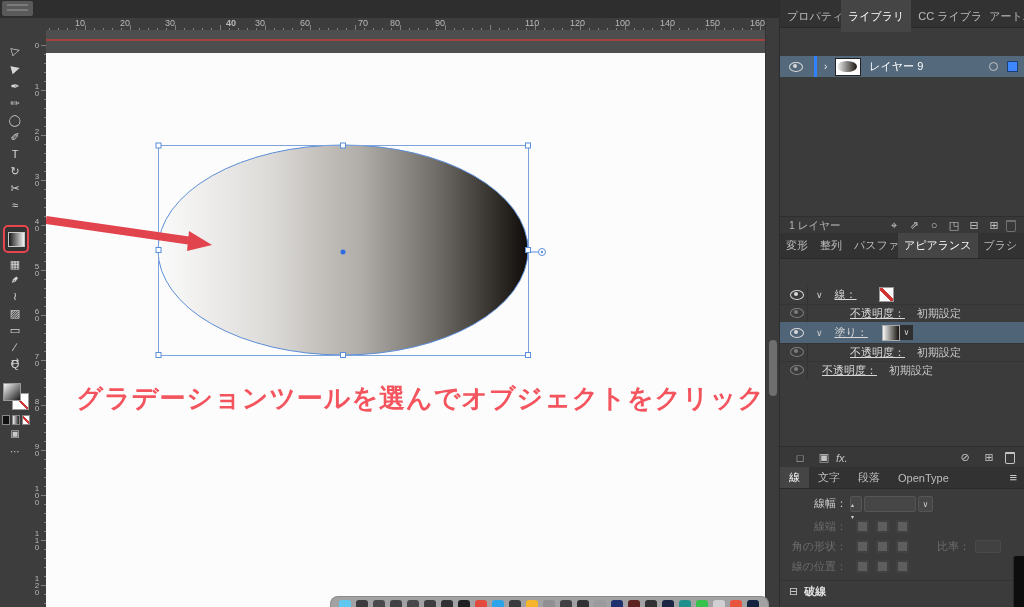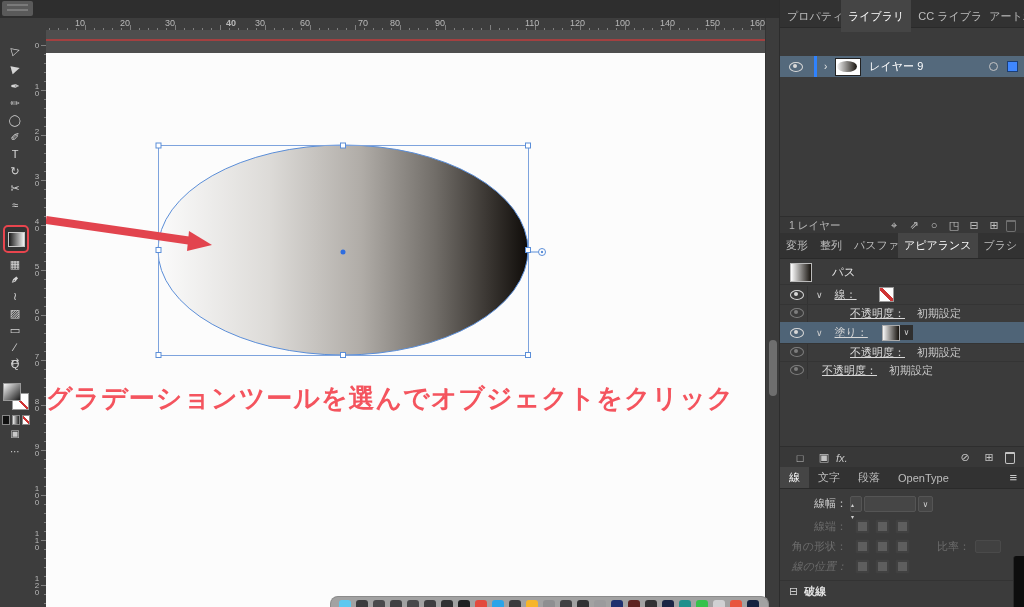--- a/index.html
+++ b/index.html
@@ -43,21 +43,21 @@
   #vruler{left:30px;top:30px;width:16px;height:577px;background:#3d3d3d;border-right:1px solid #333;overflow:hidden;}
   .htick{position:absolute;bottom:0;width:1px;background:#808080;}
   .hnum{position:absolute;top:0;font-size:9px;color:#b9b9b9;}
   .vtick{position:absolute;right:0;height:1px;background:#808080;}
   .vnum{position:absolute;left:2px;font-size:8px;line-height:7px;color:#b9b9b9;white-space:pre;text-align:center;width:10px;}
   
   #canvas{left:46px;top:30px;width:719px;height:577px;background:#4e4e4e;}
   #artboard{left:0;top:23px;width:719px;height:554px;background:#fcfcfc;}
   #red-guide{left:0;top:9px;width:719px;height:2px;background:#a34040;}
   #selsvg{left:0;top:0;}
-  #annotation{left:0;top:351px;width:719px;text-align:left;font-weight:bold;
+  #annotation{left:0;top:351px;width:719px;text-align:right;font-weight:bold;
     font-size:26px;letter-spacing:1px;white-space:nowrap;}
   
   #scrollstrip{left:765px;top:18px;width:14px;height:589px;background:#3c3c3c;border-left:1px solid #333;}
   #scrollthumb{position:absolute;left:3px;top:322px;width:8px;height:56px;background:#6e6e6e;border-radius:4px;}
   
   #rightpanel{left:779px;top:0;width:245px;height:607px;background:#3b3b3b;border-left:1px solid #2c2c2c;}
   .tabs{position:absolute;left:0;width:245px;display:flex;align-items:stretch;background:#323232;border-bottom:1px solid #2a2a2a;}
   .tab{color:#bdbdbd;font-size:11px;display:flex;align-items:center;padding:16px 7px;
     white-space:nowrap;overflow:hidden;flex:0 0 auto;}
   .tab.active{background:#454545;color:#fff;}
@@ -459,24 +459,20 @@
     <div class="tab">整列</div>
     <div class="tab">パスファインダー</div>
     <div class="tab active">アピアランス</div>
     <div class="tab">ブラシ</div>
     <div class="tab">シンボル</div>
 
   </div>
 
   <div class="abs" id="appearance">
     <div id="app-divider"></div>
-    <div class="arow" id="row-path" style="top:2px;height:24px;">
-      <span class="thumb" style="margin-left:10px;"></span>
-      <span style="color:#e8e8e8;font-size:11.5px;margin-left:20px;">パス</span>
-    </div>
     <div class="arow" style="top:27px;height:19px;">
       <span class="eye" style="margin-left:10px;"></span>
       <span class="chev" style="margin-left:12px;">∨</span>
       <span class="alabel" style="margin-left:12px;">線：</span>
       <span class="none-swatch" style="margin-left:22px;"></span>
     </div>
     <div class="arow" style="top:46px;height:18px;">
       <span class="eye dim" style="margin-left:10px;"></span>
       <span class="alabel" style="margin-left:46px;">不透明度：</span>
       <span class="avalue" style="margin-left:12px;">初期設定</span>
@@ -543,21 +539,21 @@
       <span class="sicon" style="left:75px;">
           <i></i>
         </span>
       <span class="sicon" style="left:95px;">
           <i></i>
         </span>
       <span class="sicon" style="left:115px;">
           <i></i>
         </span>
     </div>
-    <div class="srow" style="top:71px;font-style:italic;">
+    <div class="srow" style="top:71px;">
       <span class="slabel off">線の位置：</span>
       <span class="sicon" style="left:75px;">
           <i></i>
         </span>
       <span class="sicon" style="left:95px;">
           <i></i>
         </span>
       <span class="sicon" style="left:115px;">
           <i></i>
         </span>

